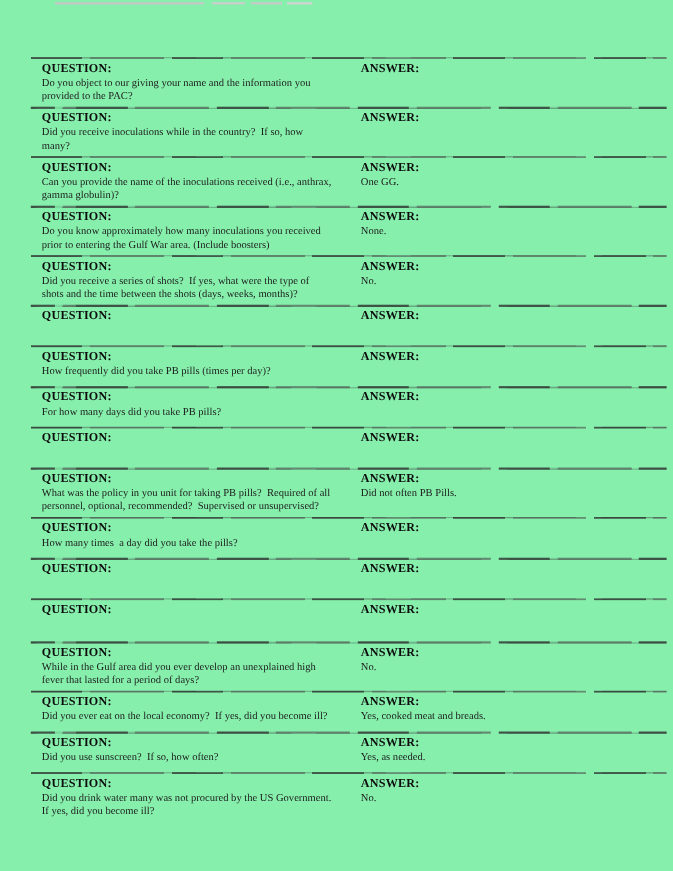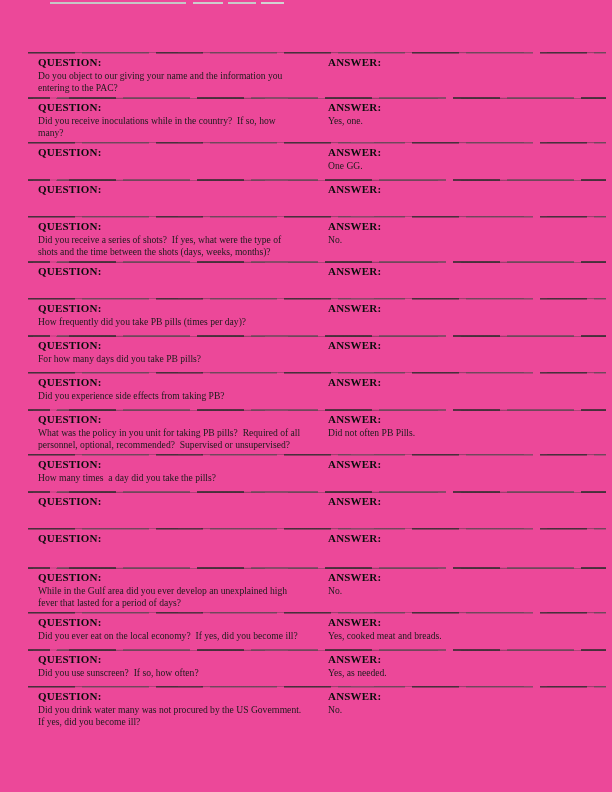--- a/index.html
+++ b/index.html
@@ -11,21 +11,21 @@
     width: 612px;
     height: 792px;
     position: relative;
     font-family: "Liberation Serif", serif;
     color: #1b1b1b;
     overflow: hidden;
   }
   .sheet {
     position: absolute;
     inset: 0;
-    background: #ec4899;
+    background: #86efac;
   }
   
   .top-artifact {
     position: absolute;
     top: 2px;
     left: 50px;
     width: 234px;
     height: 2px;
     background: linear-gradient(90deg,
       #c6c6c6 0 58%, rgba(198,198,198,0) 58% 61%,
@@ -89,56 +89,60 @@
 </head>
 <body>
 
 <div class="sheet">
   <div class="top-artifact"></div>
   <div class="qa-table" id="qa-table">
   <div class="qa-row">
     <div class="q-col">
       <div class="q-label">QUESTION:</div>
       <div class="q-text">Do you object to our giving your name and the information you
-entering to the PAC?</div>
+provided to the PAC?</div>
     </div>
     <div class="a-col">
       <div class="a-label">ANSWER:</div>
       <div class="a-text"></div>
     </div>
   </div>
 
   <div class="qa-row">
     <div class="q-col">
       <div class="q-label">QUESTION:</div>
       <div class="q-text">Did you receive inoculations while in the country?  If so, how
 many?</div>
     </div>
     <div class="a-col">
       <div class="a-label">ANSWER:</div>
-      <div class="a-text">Yes, one.</div>
-    </div>
-  </div>
-
-  <div class="qa-row">
-    <div class="q-col">
-      <div class="q-label">QUESTION:</div>
+    </div>
+  </div>
+
+  <div class="qa-row">
+    <div class="q-col">
+      <div class="q-label">QUESTION:</div>
+      <div class="q-text">Can you provide the name of the inoculations received (i.e., anthrax,
+gamma globulin)?</div>
     </div>
     <div class="a-col">
       <div class="a-label">ANSWER:</div>
       <div class="a-text">One GG.</div>
     </div>
   </div>
 
   <div class="qa-row">
     <div class="q-col">
       <div class="q-label">QUESTION:</div>
-    </div>
-    <div class="a-col">
-      <div class="a-label">ANSWER:</div>
+      <div class="q-text">Do you know approximately how many inoculations you received
+prior to entering the Gulf War area. (Include boosters)</div>
+    </div>
+    <div class="a-col">
+      <div class="a-label">ANSWER:</div>
+      <div class="a-text">None.</div>
     </div>
   </div>
 
   <div class="qa-row">
     <div class="q-col">
       <div class="q-label">QUESTION:</div>
       <div class="q-text">Did you receive a series of shots?  If yes, what were the type of
 shots and the time between the shots (days, weeks, months)?</div>
     </div>
     <div class="a-col">
@@ -175,21 +179,20 @@
     </div>
     <div class="a-col">
       <div class="a-label">ANSWER:</div>
       <div class="a-text"></div>
     </div>
   </div>
 
   <div class="qa-row">
     <div class="q-col">
       <div class="q-label">QUESTION:</div>
-      <div class="q-text">Did you experience side effects from taking PB?</div>
     </div>
     <div class="a-col">
       <div class="a-label">ANSWER:</div>
       <div class="a-text"></div>
     </div>
   </div>
 
   <div class="qa-row">
     <div class="q-col">
       <div class="q-label">QUESTION:</div>

